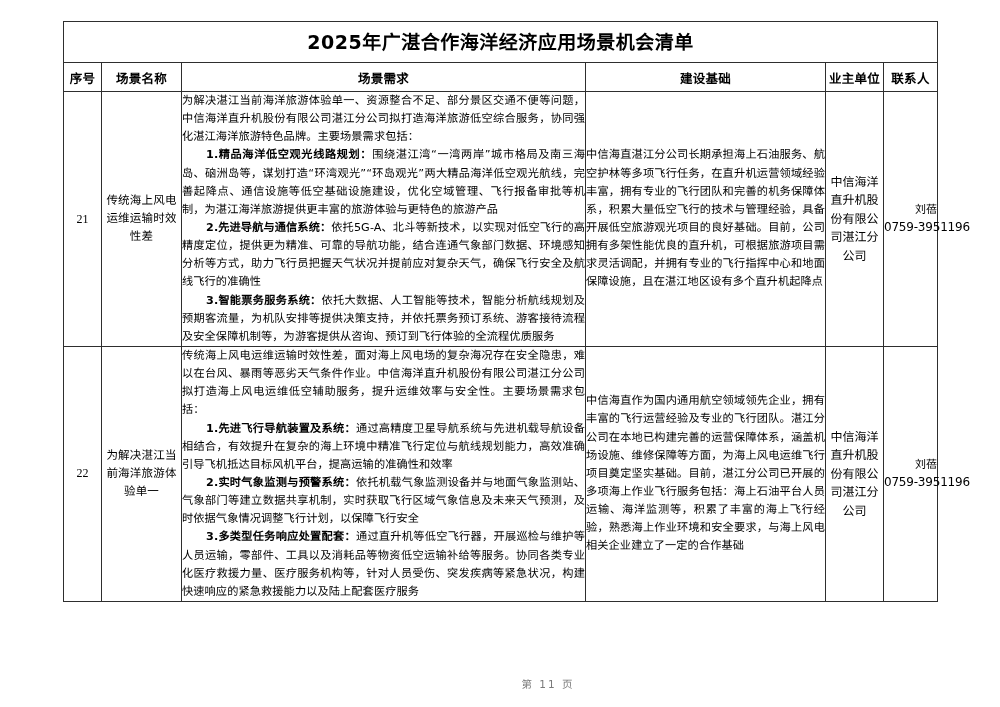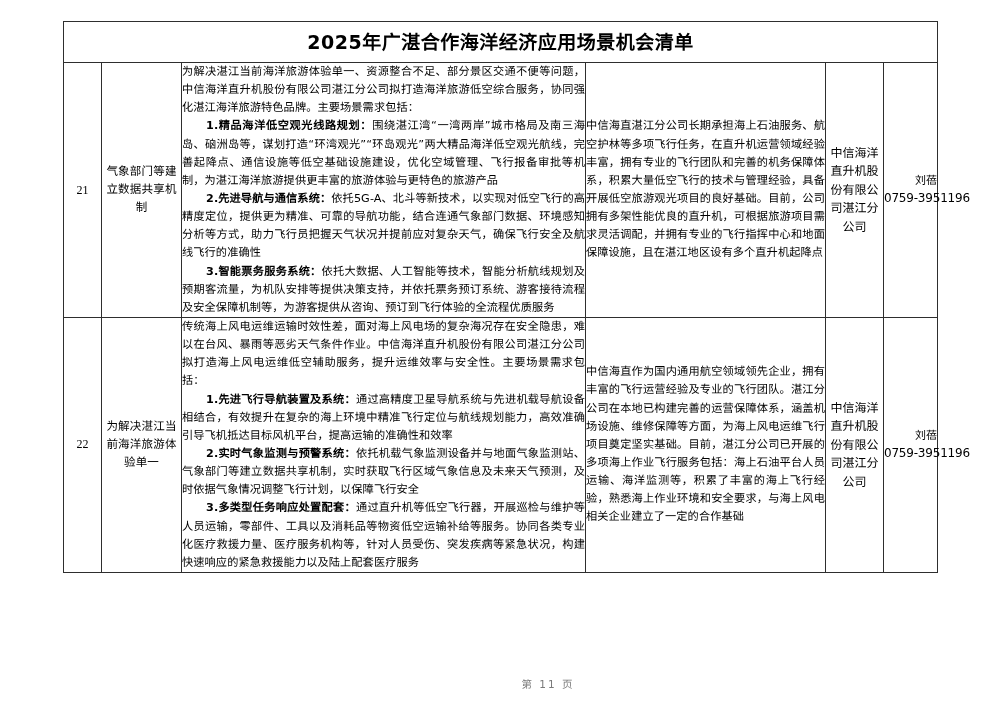--- a/index.html
+++ b/index.html
@@ -182,24 +182,32 @@
         <col class="c-contact">
       </colgroup>
 
       <tbody>
         <tr>
           <td class="title-cell" colspan="6">
             <span class="doc-title">2025年广湛合作海洋经济应用场景机会清单</span>
           </td>
         </tr>
 
+        <tr class="hdr">
+          <td>序号</td>
+          <td>场景名称</td>
+          <td>场景需求</td>
+          <td>建设基础</td>
+          <td>业主单位</td>
+          <td>联系人</td>
+        </tr>
 
         <tr class="row-21">
           <td class="no-cell">21</td>
-          <td class="name-cell">气象部门等建立数据共享机制</td>
+          <td class="name-cell">传统海上风电运维运输时效性差</td>
           <td class="demand-cell">
             <p class="para lead">为解决湛江当前海洋旅游体验单一、资源整合不足、部分景区交通不便等问题，中信海洋直升机股份有限公司湛江分公司拟打造海洋旅游低空综合服务，协同强化湛江海洋旅游特色品牌。主要场景需求包括：</p>
             <p class="para item"><b>1.精品海洋低空观光线路规划：</b><span>围绕湛江湾“一湾两岸”城市格局及南三海岛、硇洲岛等，谋划打造“环湾观光”“环岛观光”两大精品海洋低空观光航线，完善起降点、通信设施等低空基础设施建设，优化空域管理、飞行报备审批等机制，为湛江海洋旅游提供更丰富的旅游体验与更特色的旅游产品</span></p>
             <p class="para item"><b>2.先进导航与通信系统：</b><span>依托5G-A、北斗等新技术，以实现对低空飞行的高精度定位，提供更为精准、可靠的导航功能，结合连通气象部门数据、环境感知分析等方式，助力飞行员把握天气状况并提前应对复杂天气，确保飞行安全及航线飞行的准确性</span></p>
             <p class="para item"><b>3.智能票务服务系统：</b><span>依托大数据、人工智能等技术，智能分析航线规划及预期客流量，为机队安排等提供决策支持，并依托票务预订系统、游客接待流程及安全保障机制等，为游客提供从咨询、预订到飞行体验的全流程优质服务</span></p>
           </td>
           <td class="basis-cell">中信海直湛江分公司长期承担海上石油服务、航空护林等多项飞行任务，在直升机运营领域经验丰富，拥有专业的飞行团队和完善的机务保障体系，积累大量低空飞行的技术与管理经验，具备开展低空旅游观光项目的良好基础。目前，公司拥有多架性能优良的直升机，可根据旅游项目需求灵活调配，并拥有专业的飞行指挥中心和地面保障设施，且在湛江地区设有多个直升机起降点</td>
           <td class="owner-cell">中信海洋直升机股份有限公司湛江分公司</td>
           <td class="contact-cell">
             <span class="contact-name">刘蓓</span>

